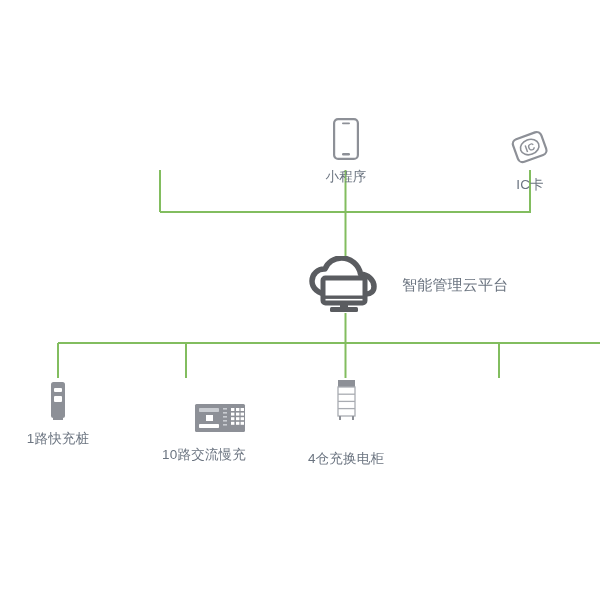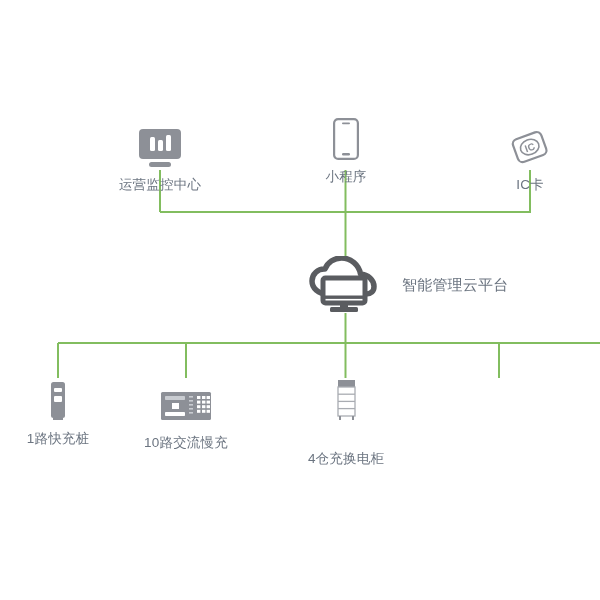--- a/index.html
+++ b/index.html
@@ -77,32 +77,20 @@
       <path d="M345.5,313 L345.5,343"></path>
 
       <path d="M58,343 L600,343"></path>
       <path d="M58,343 L58,378"></path>
       <path d="M186,343 L186,378"></path>
       <path d="M345.5,343 L345.5,378"></path>
       <path d="M499,343 L499,378"></path>
     </g>
   </svg>
 
-  <div class="node" style="left:90px; top:126px; width:140px;">
-    <div class="node-icon" style="height:42px;">
-      <svg width="44" height="40" viewBox="0 0 44 40">
-        <rect x="1" y="1" width="42" height="30" rx="4" ry="4" fill="#8d9097"></rect>
-        <rect x="12" y="9" width="5" height="14" rx="1.5" fill="#ffffff"></rect>
-        <rect x="20" y="12" width="5" height="11" rx="1.5" fill="#ffffff"></rect>
-        <rect x="28" y="7" width="5" height="16" rx="1.5" fill="#ffffff"></rect>
-        <rect x="11" y="34" width="22" height="5" rx="2.5" fill="#8d9097"></rect>
-      </svg>
-    </div>
-    <div class="node-label">运营监控中心</div>
-  </div>
 
   <div class="node" style="left:296px; top:116px; width:100px;">
     <div class="node-icon" style="height:44px;">
       <svg width="26" height="42" viewBox="0 0 26 42">
         <rect x="1.1" y="1.1" width="23.8" height="39.8" rx="4" ry="4" fill="#ffffff" stroke="#8d9097" stroke-width="2.2"></rect>
         <rect x="9" y="4.4" width="8" height="1.8" rx="0.9" fill="#8d9097"></rect>
         <rect x="9" y="35" width="8" height="2.4" rx="1.2" fill="#8d9097"></rect>
       </svg>
     </div>
     <div class="node-label">小程序</div>
@@ -144,21 +132,21 @@
       <svg width="22" height="42" viewBox="0 0 22 42">
         <rect x="4" y="2" width="14" height="36" rx="2.5" ry="2.5" fill="#8d9097"></rect>
         <rect x="7" y="8" width="8" height="4" rx="1" fill="#ffffff"></rect>
         <rect x="7" y="16" width="8" height="6" rx="1" fill="#ffffff"></rect>
         <rect x="6" y="38" width="10" height="2" fill="#8d9097"></rect>
       </svg>
     </div>
     <div class="node-label">1路快充桩</div>
   </div>
 
-  <div class="node" style="left:126px; top:382px; width:120px;">
+  <div class="node" style="left:126px; top:394px; width:120px;align-items:flex-end;">
     <div class="node-icon" style="height:44px;">
       <svg width="52" height="40" viewBox="0 0 52 40">
         <rect x="1" y="6" width="50" height="28" rx="1.5" ry="1.5" fill="#8d9097"></rect>
 
         <rect x="5" y="10" width="20" height="4" rx="0.8" fill="#c9ccd1"></rect>
         <rect x="12" y="17" width="7" height="6" fill="#ffffff"></rect>
         <rect x="5" y="26" width="20" height="4" rx="0.8" fill="#ffffff"></rect>
 
         <g fill="#ffffff">
           <rect x="37" y="10" width="3.4" height="3"></rect>

